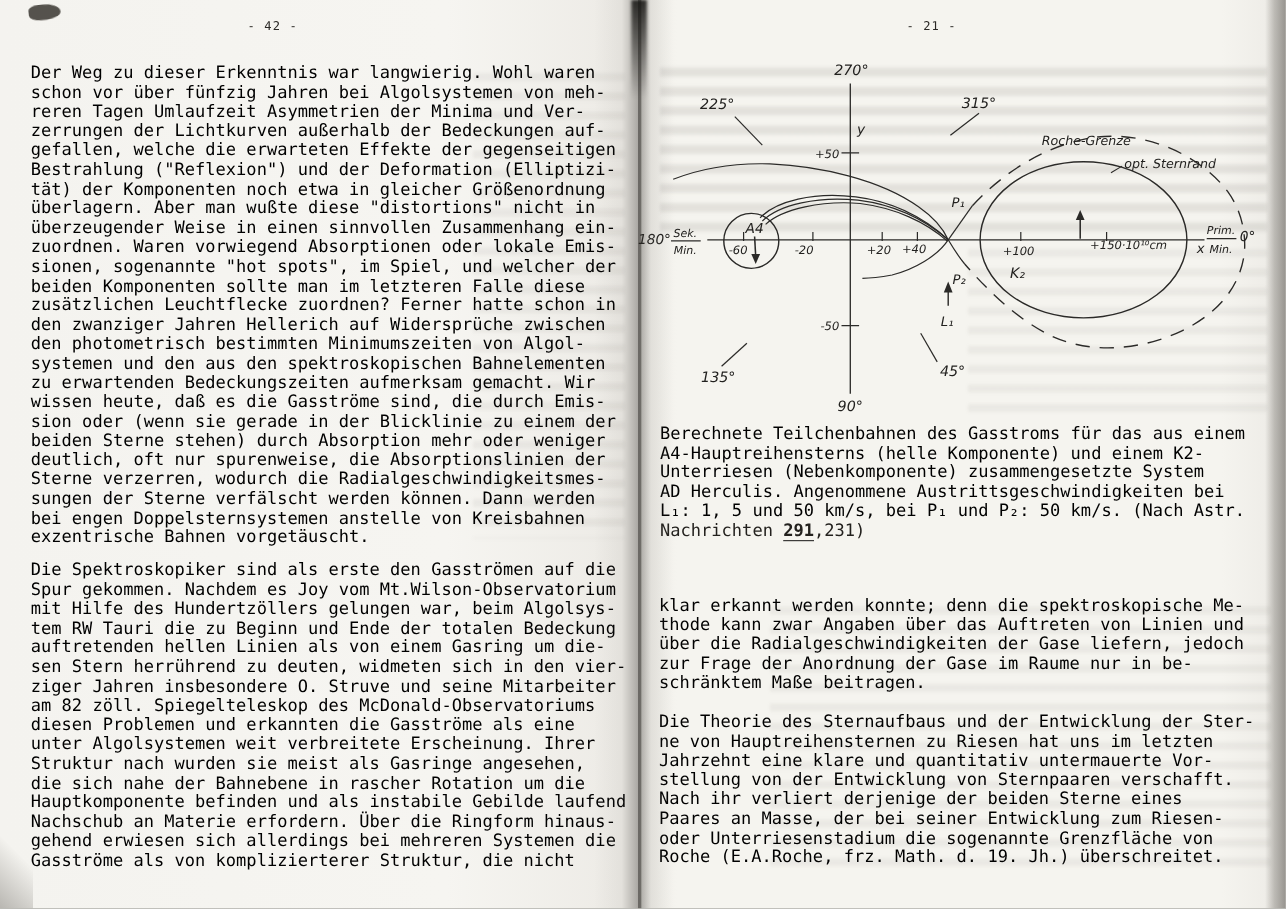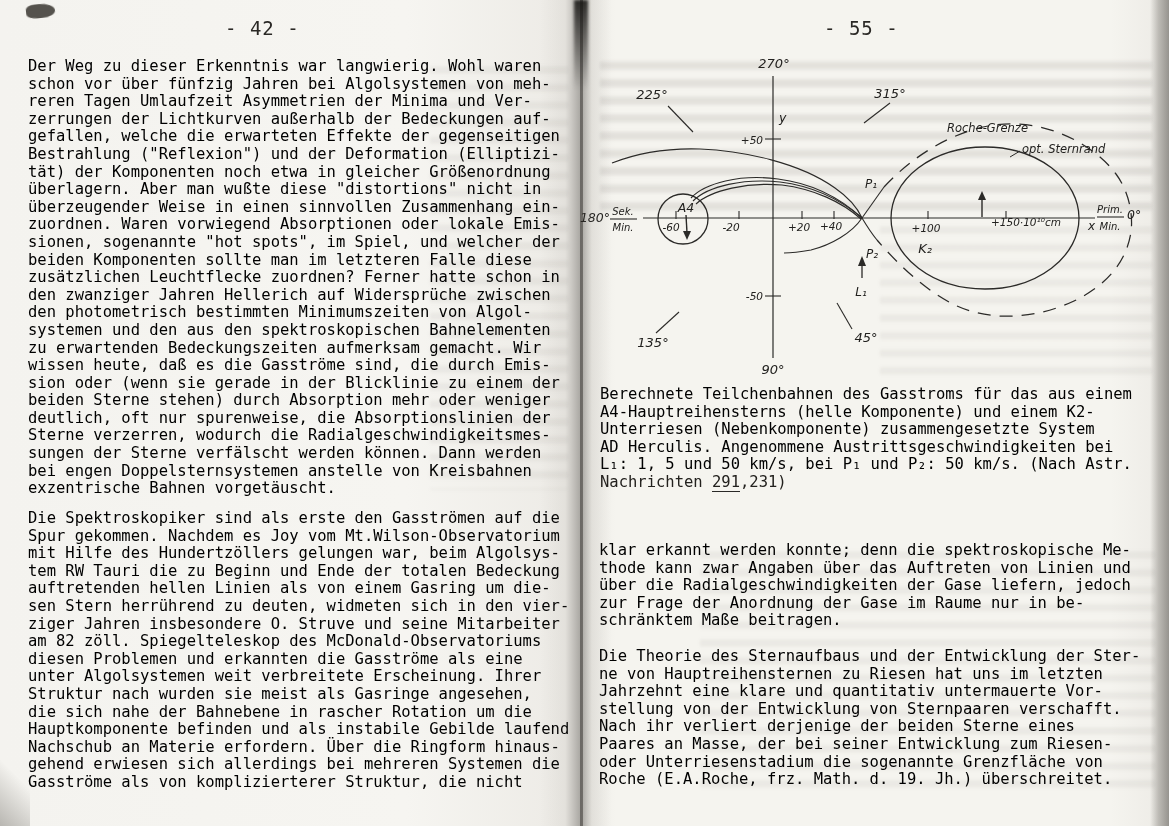--- a/index.html
+++ b/index.html
@@ -4,23 +4,23 @@
 <style>
   html,body{margin:0;padding:0;background:#8d8b87;}
   .scan{position:relative;width:1169px;height:826px;background:#f5f4f0;overflow:hidden;
         font-family:"DejaVu Sans Mono",monospace;}
   .page{position:absolute;top:0;height:826px;}
   .page.left{left:0;width:580px;background:linear-gradient(90deg,#f4f3ef 0%,#f6f5f1 70%,#edebe6 97%);}
   .page.right{left:580px;width:589px;background:linear-gradient(90deg,#ebe9e4 0%,#f5f4ef 6%,#f5f4ef 90%,#eceae5 100%);}
   .pre{white-space:pre;}
   .mono{font-size:15.5px;line-height:17.6px;color:#000000;letter-spacing:0;}
   .abs{position:absolute;}
-  .pageno{font-size:19px;color:#2a2825;letter-spacing:1px;text-align:center;}
+  .pageno{font-size:11px;color:#2a2825;letter-spacing:1px;text-align:center;}
   .caption-line{font-size:15.5px;line-height:17.6px;color:#23211e;}
-  .refu{border-bottom:1.6px solid #2a2927;}
+  .refu{border-bottom:1.6px solid #2a2927;font-weight:bold;}
   
   svg text{font-family:"DejaVu Sans",sans-serif;font-style:italic;fill:#22211f;}
   
   .bleed{position:absolute;filter:blur(1.4px);pointer-events:none;
          background:repeating-linear-gradient(180deg,rgba(0,0,0,0) 0 4px,rgba(96,91,85,0.12) 7px 12px,rgba(0,0,0,0) 15px 17.6px);}
   .bleed.weak{background:repeating-linear-gradient(180deg,rgba(0,0,0,0) 0 5px,rgba(96,91,85,0.07) 8px 12px,rgba(0,0,0,0) 15px 17.6px);}
   .gutter{position:absolute;left:540px;top:0;width:72px;height:826px;pointer-events:none;
           background:linear-gradient(90deg,rgba(110,105,98,0) 0%,rgba(110,105,98,0.08) 35%,rgba(52,49,45,0.38) 57%,rgba(110,105,98,0.10) 72%,rgba(110,105,98,0) 100%);}
   .spine-line{position:absolute;left:580px;top:0;width:3px;height:826px;background:rgba(35,33,29,0.45);filter:blur(0.6px);}
   .spine-top{position:absolute;left:574px;top:0;width:14px;height:90px;filter:blur(1.5px);
@@ -39,21 +39,21 @@
 
   <div class="page left"></div>
   <div class="page right"></div>
 
   <div class="bleed weak" style="left:430px;top:60px;width:138px;height:430px;"></div>
   <div class="bleed" style="left:600px;top:56px;width:552px;height:160px;"></div>
   <div class="bleed weak" style="left:880px;top:220px;width:272px;height:160px;"></div>
   <div class="bleed weak" style="left:700px;top:545px;width:455px;height:245px;"></div>
 
   <div class="abs pageno" style="left:225px;top:17px;">- 42 -</div>
-  <div class="abs pageno" style="left:824px;top:17px;">- 55 -</div>
+  <div class="abs pageno" style="left:824px;top:17px;">- 21 -</div>
 
   <div class="abs mono pre" style="left:28px;top:58px;">Der Weg zu dieser Erkenntnis war langwierig. Wohl waren
 schon vor über fünfzig Jahren bei Algolsystemen von meh-
 reren Tagen Umlaufzeit Asymmetrien der Minima und Ver-
 zerrungen der Lichtkurven außerhalb der Bedeckungen auf-
 gefallen, welche die erwarteten Effekte der gegenseitigen
 Bestrahlung ("Reflexion") und der Deformation (Elliptizi-
 tät) der Komponenten noch etwa in gleicher Größenordnung
 überlagern. Aber man wußte diese "distortions" nicht in
 überzeugender Weise in einen sinnvollen Zusammenhang ein-

